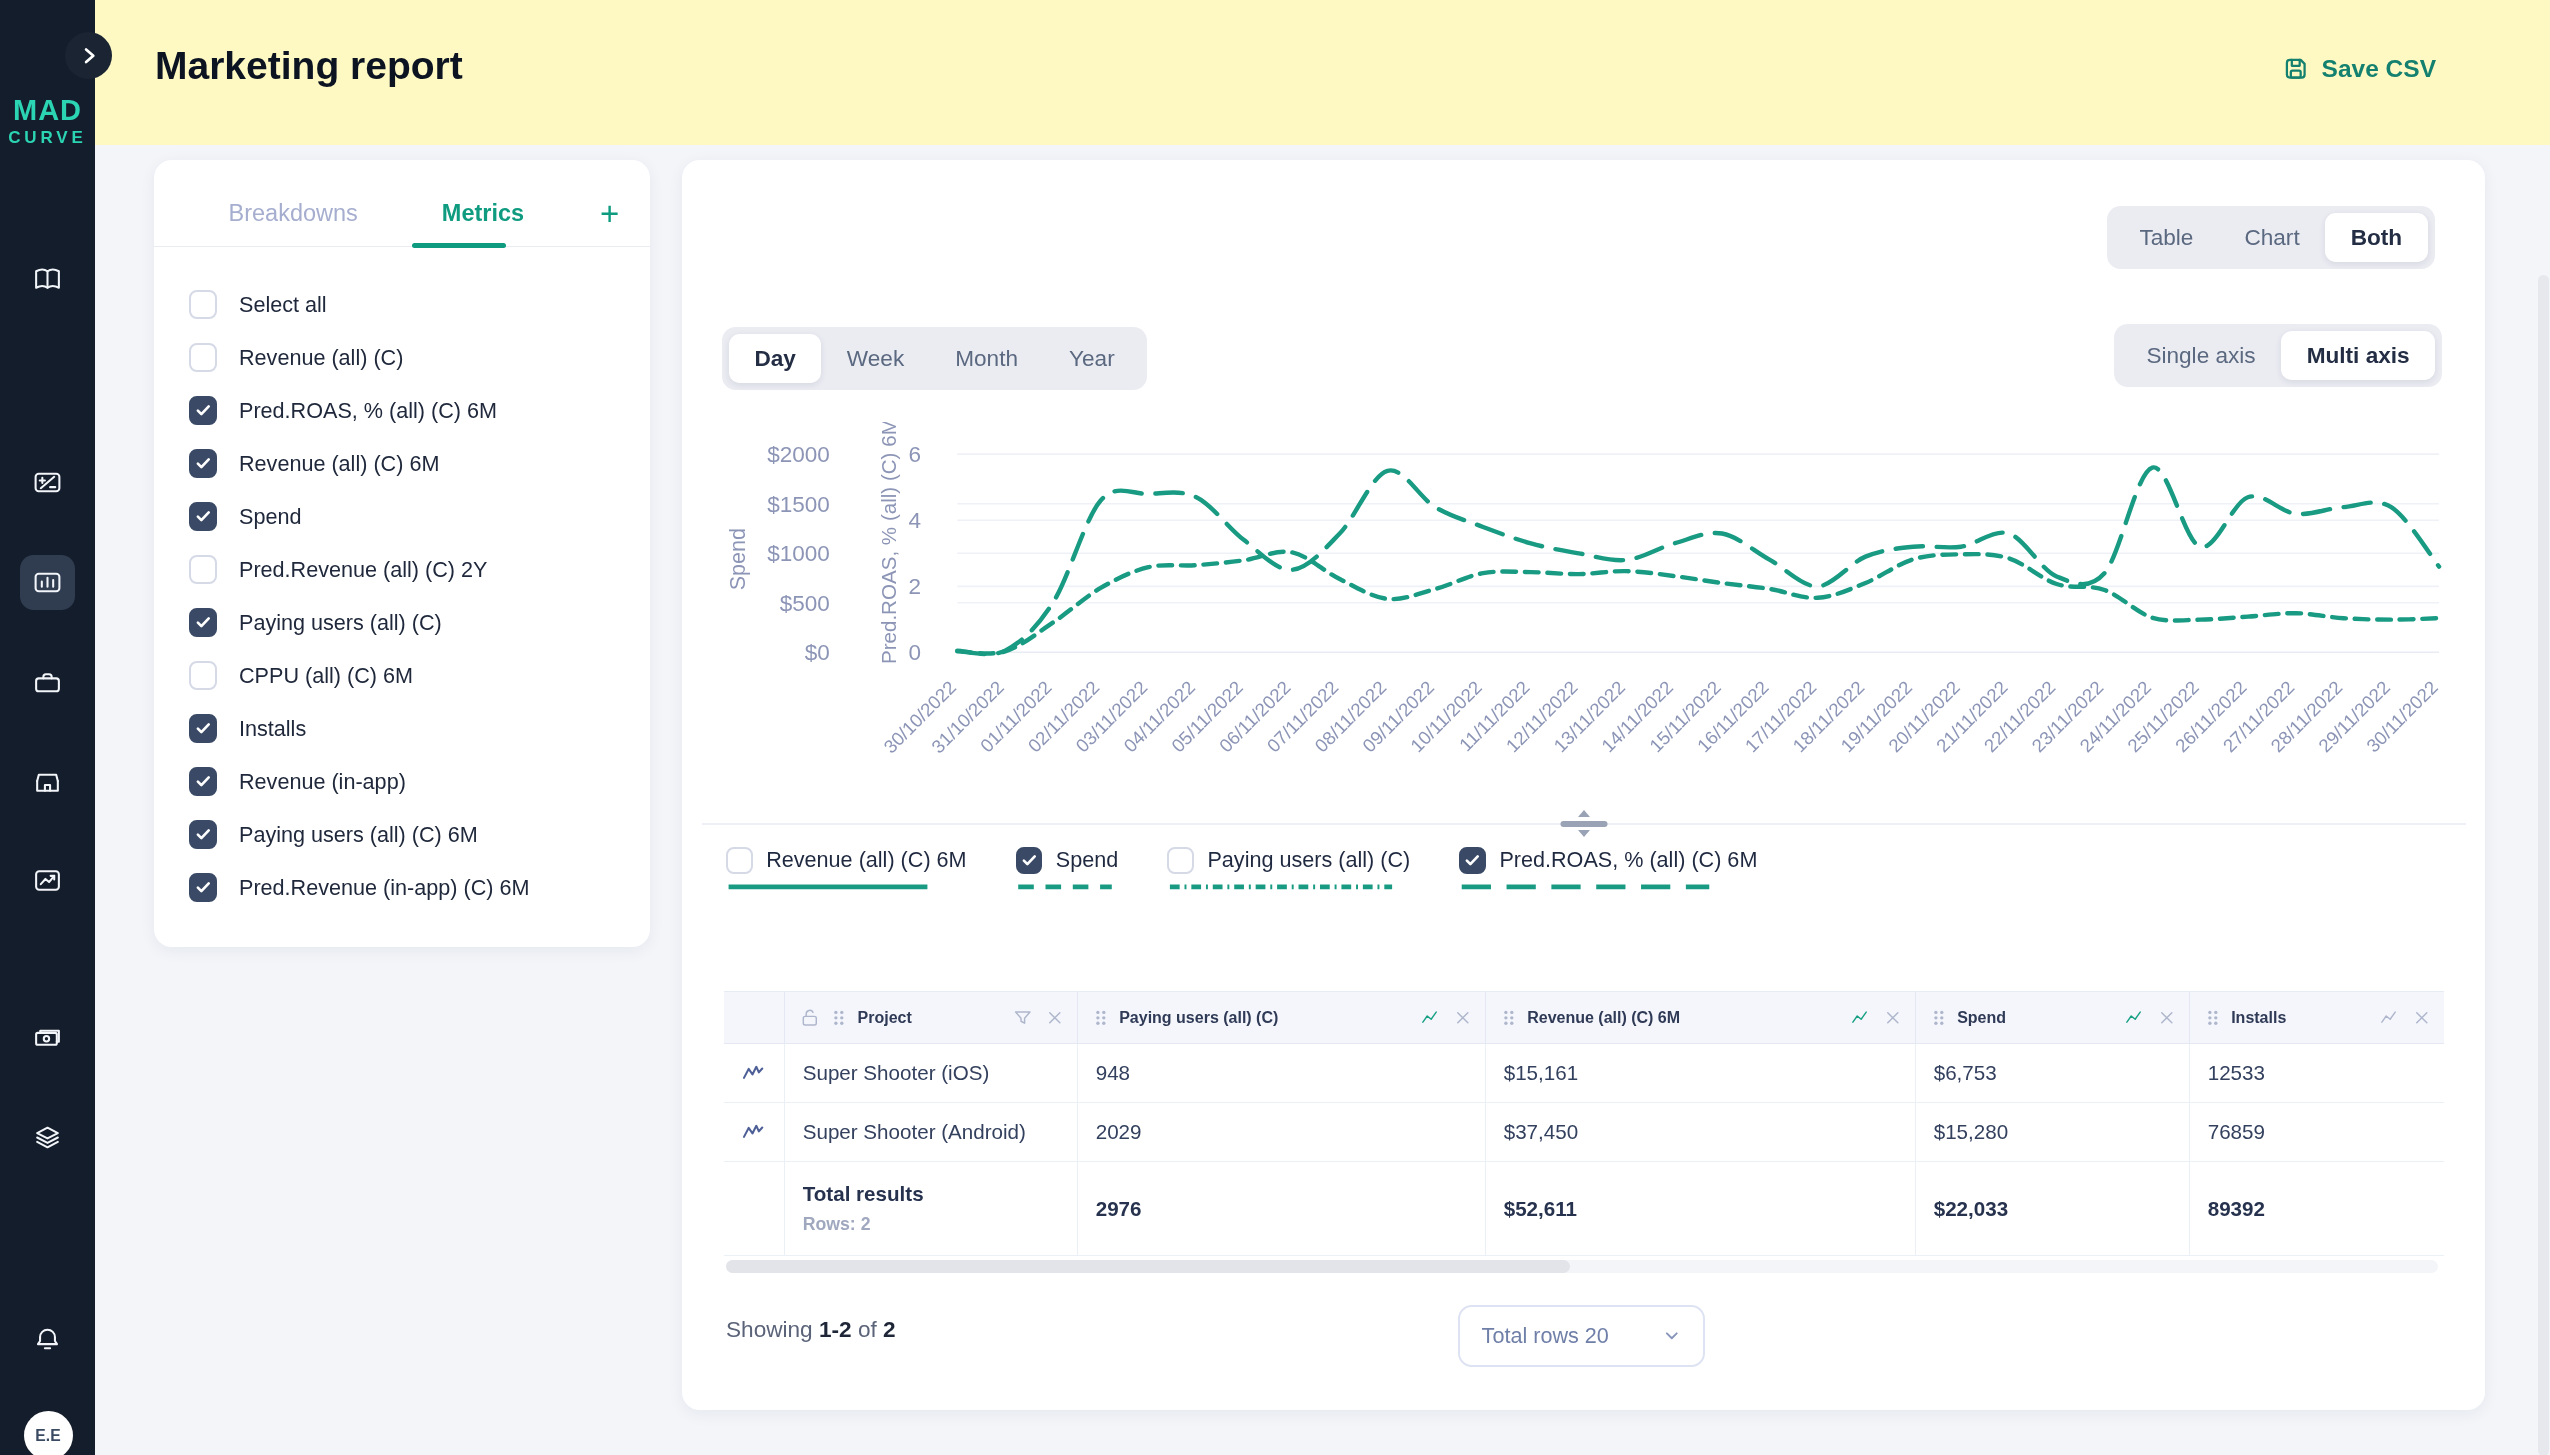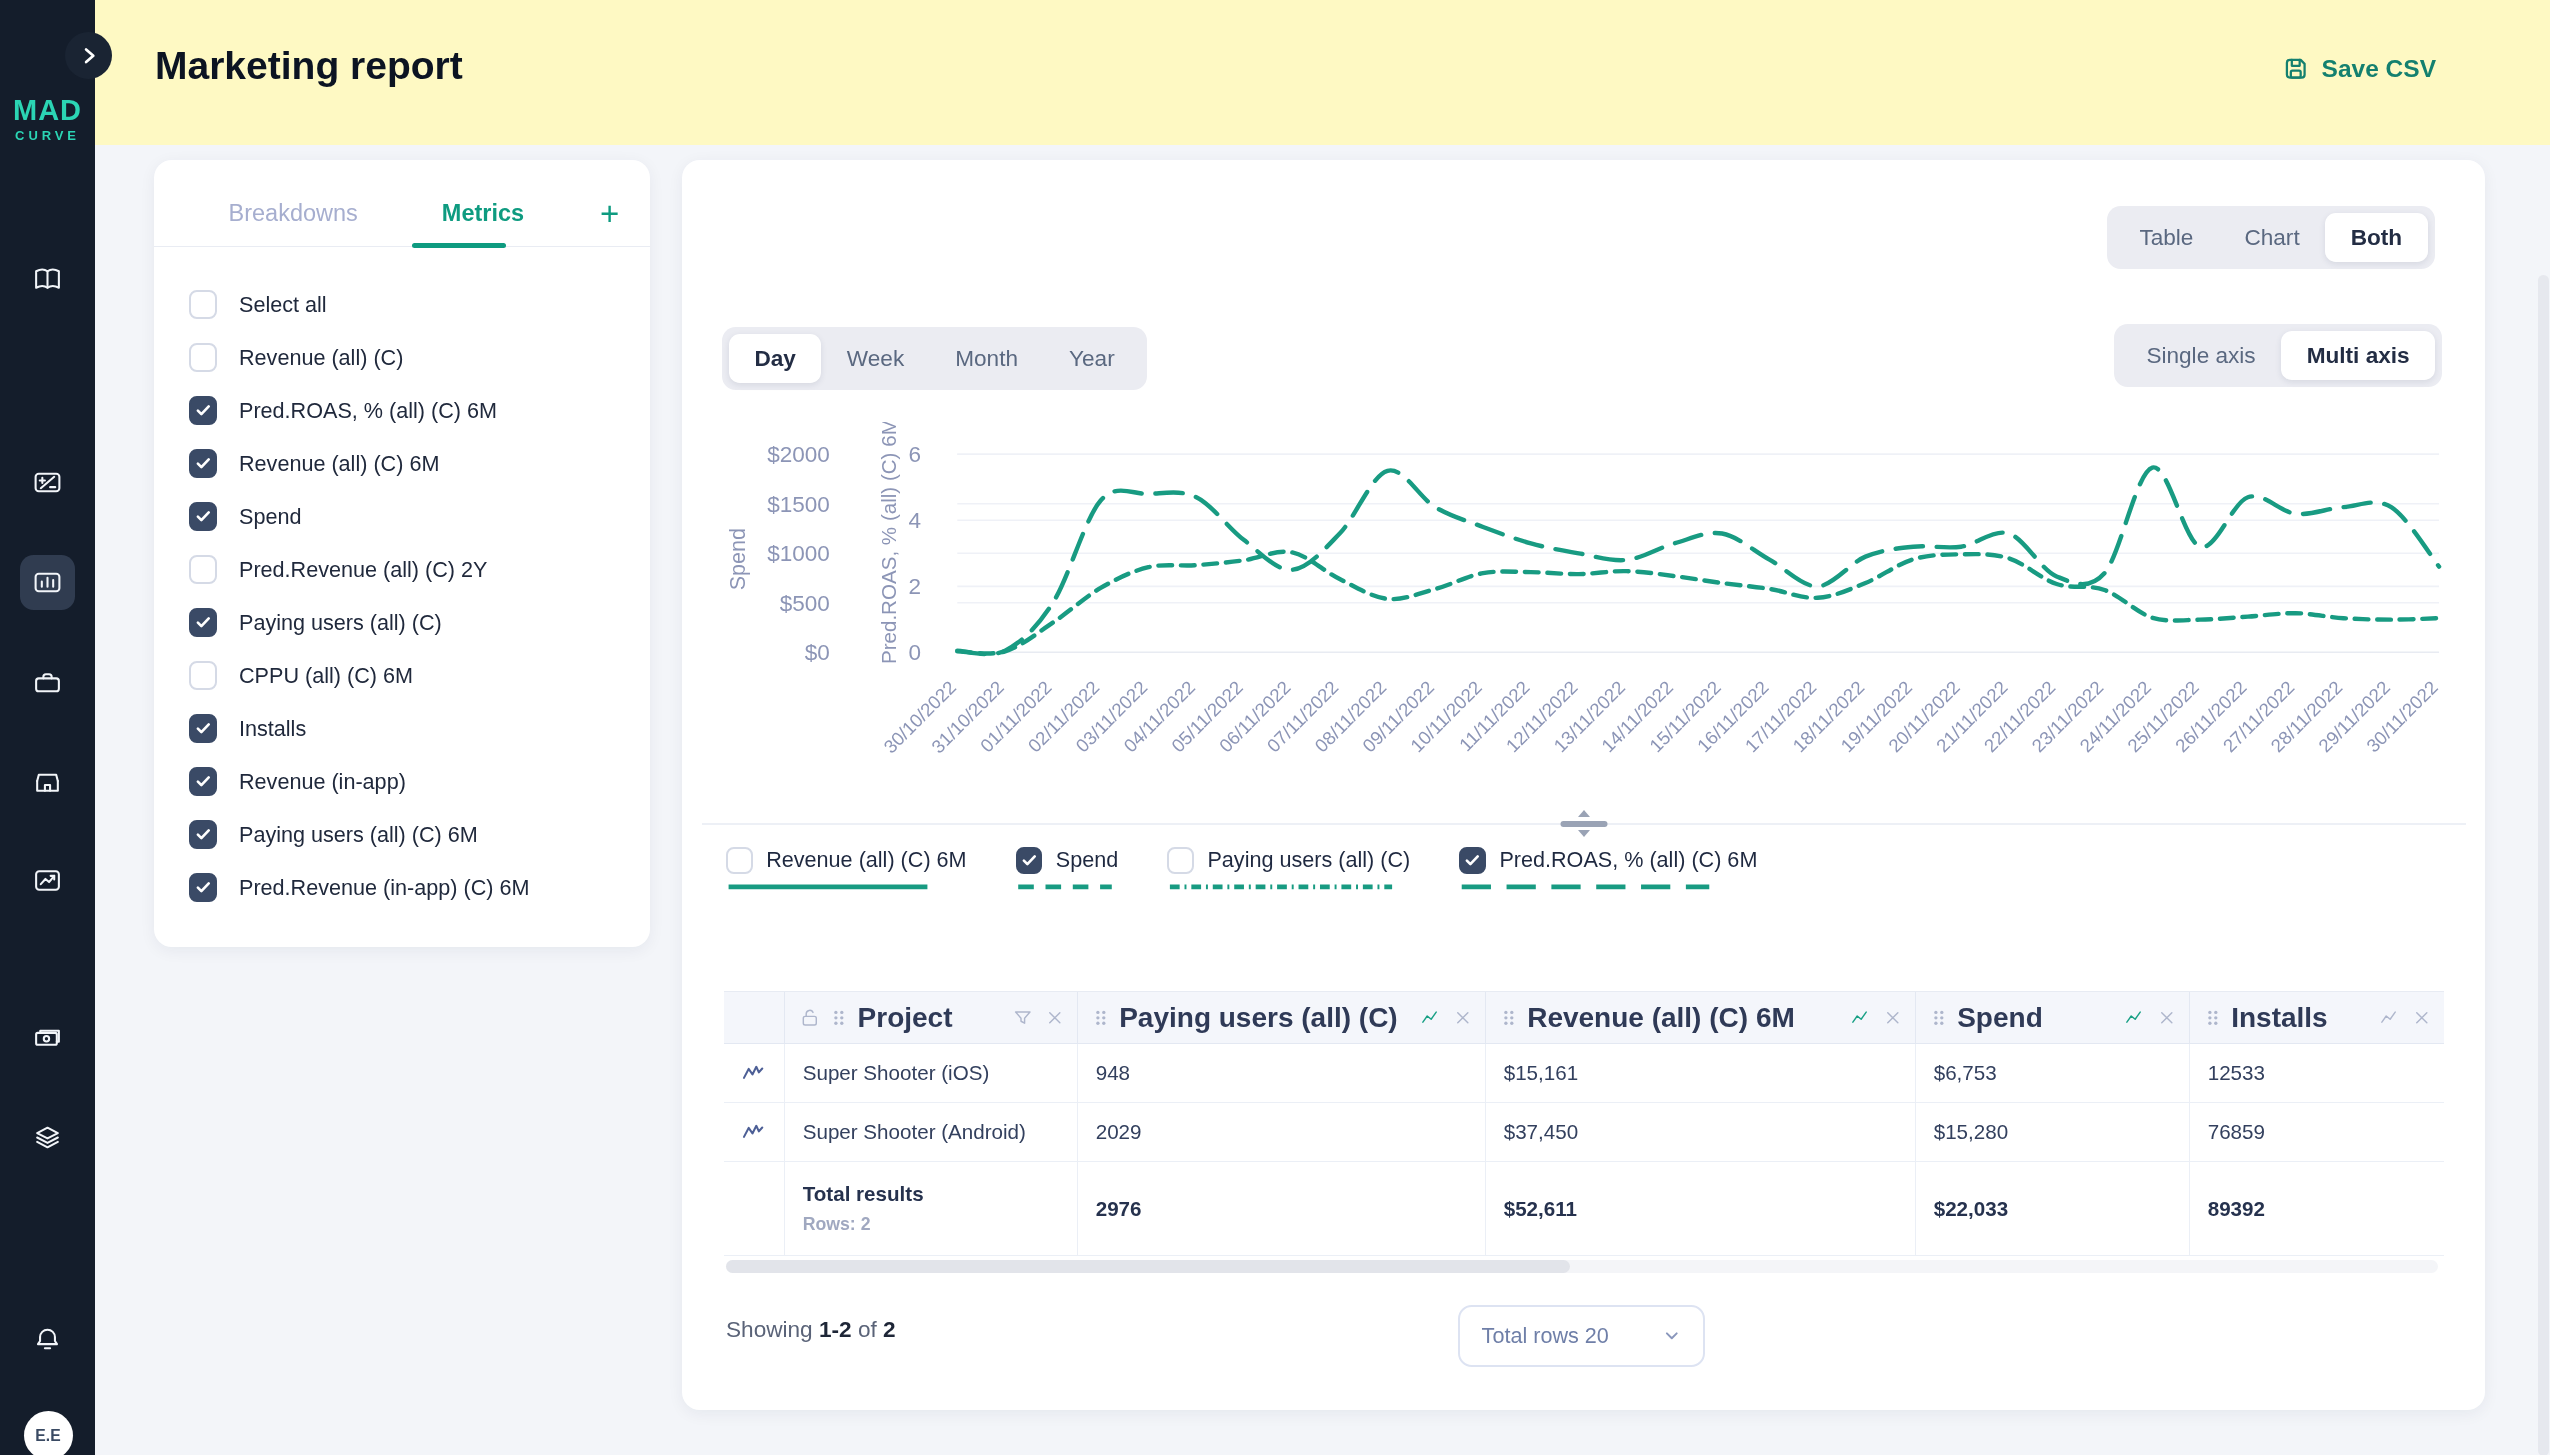--- a/index.html
+++ b/index.html
@@ -11,21 +11,21 @@
     overflow: hidden;
     color: #1F2940;
   }
   
   .sidebar {
     position: absolute; left:0; top:0; width:95px; height:1456px;
     background:#141D2B; z-index: 5;
   }
   .logo { position:absolute; left:0; top:94px; width:95px; text-align:center; color:#2BD5B4; }
   .logo .l1 { font-size:29px; font-weight:800; letter-spacing:1px; }
-  .logo .l2 { font-size:13px; font-weight:700; letter-spacing:3.9px; margin-top:1px; }
+  .logo .l2 { font-size:17px; font-weight:700; letter-spacing:3.9px; margin-top:1px; }
   .collapse-btn {
     position:absolute; left:65px; top:32px; width:47px; height:47px; border-radius:50%;
     background:#1A2433; display:flex; align-items:center; justify-content:center; z-index:6;
   }
   .side-icon { position:absolute; left:0; width:95px; display:flex; justify-content:center; }
   .side-icon .wrap { width:55px; height:55px; display:flex; align-items:center; justify-content:center; border-radius:13.7px; }
   .side-icon.active .wrap { background:#303C50; }
   .avatar {
     position:absolute; left:23.5px; top:1411px; width:49px; height:49px; border-radius:50%;
     background:#FFFFFF; color:#3A4A63; font-size:15.7px; font-weight:700;
@@ -78,21 +78,21 @@
   .legend-item { display:flex; flex-direction:column; gap:9.8px; cursor:pointer; }
   .legend-item .top { display:flex; align-items:center; gap:13.7px; }
   .legend-item .lbl { font-size:21.6px; color:#1F2940; white-space:nowrap; }
   .legend-item .cb { width:26.5px; height:26.5px; }
   
   .tbl { position:absolute; left:42px; top:831px; width:1720px;
     display:grid; grid-template-columns:61px 293px 408px 430px 274px 1fr;
     border-top:1px solid #E7EBF3; }
   .tbl .hc { background:#F4F6FB; height:52px; display:flex; align-items:center; gap:9.8px; padding:0 11.8px 0 13.7px;
     border-bottom:1px solid #E3E8F2; border-right:1px solid #E3E8F2; }
-  .tbl .hc .hl { font-size:28px; font-weight:600; color:#2F3A57; white-space:nowrap; }
+  .tbl .hc .hl { font-size:16px; font-weight:600; color:#2F3A57; white-space:nowrap; }
   .tbl .hc .sp { flex:1; }
   .tbl .cell { height:59px; display:flex; align-items:center; padding:0 17.7px;
     border-bottom:1px solid #EBEFF6; border-right:1px solid #EBEFF6; font-size:20.6px; color:#33405E;
     white-space:nowrap; }
   .tbl .icon-cell { justify-content:center; padding:0; }
   .tbl .total { height:94px; border-bottom:1px solid #EBEFF6; }
   .tbl .total .tlabel { font-size:20.6px; font-weight:700; color:#26324E; }
   .tbl .total .tsub { font-size:17.7px; color:#A0A8C0; margin-top:7.8px; }
   .tbl .total.cell { font-weight:700; color:#26324E; }
   .tbl .last { border-right:none; }

